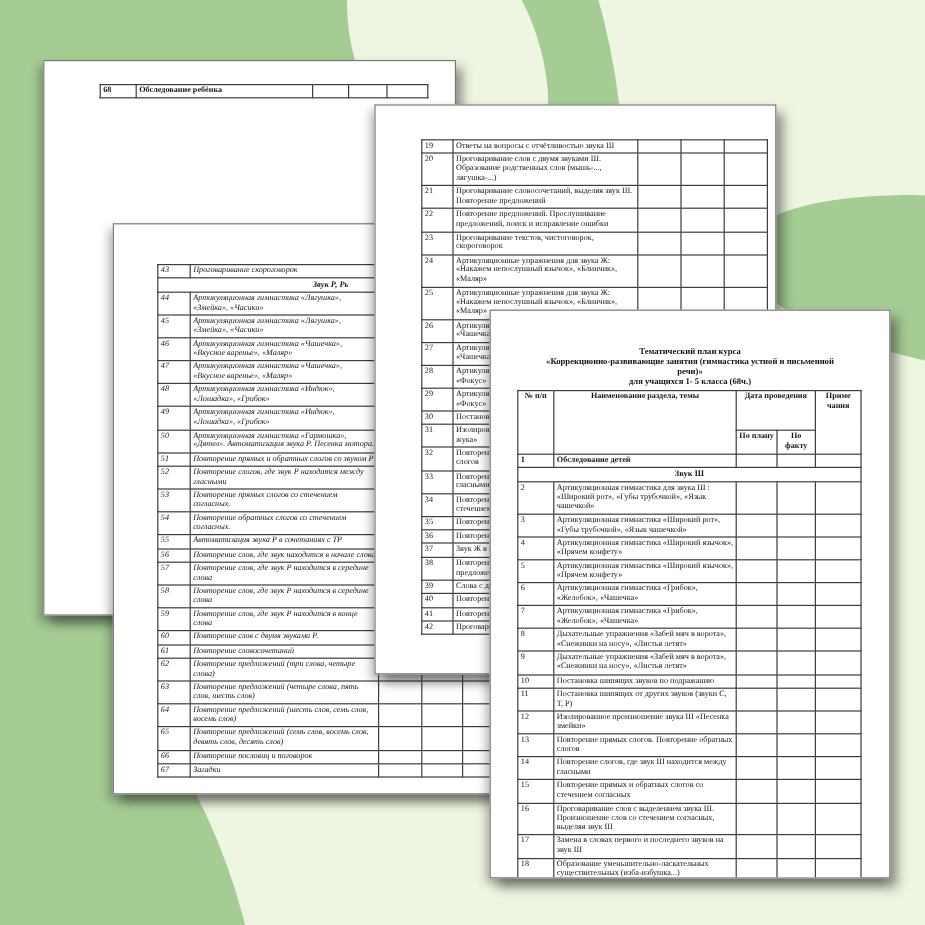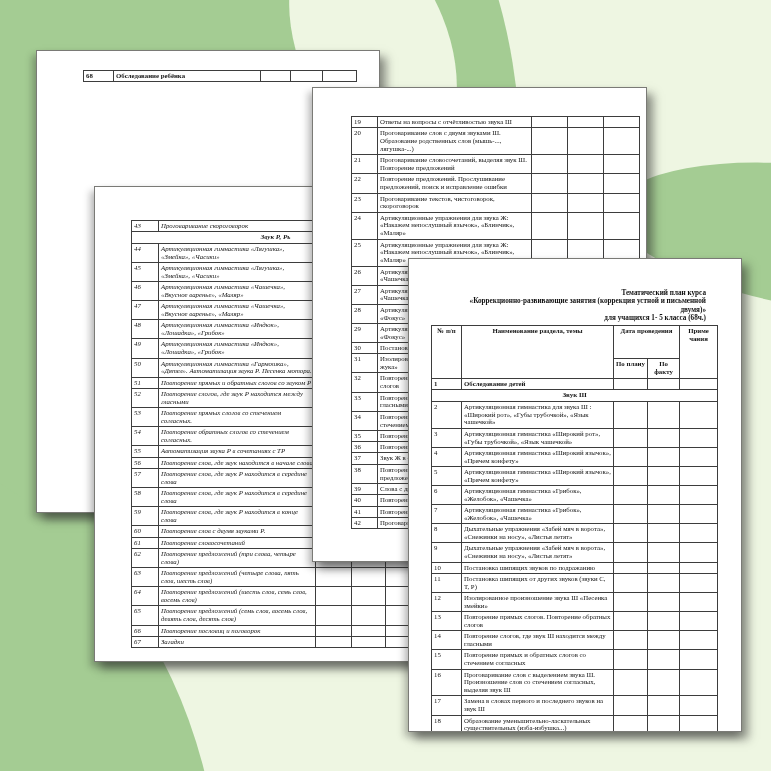--- a/index.html
+++ b/index.html
@@ -37,21 +37,21 @@
   table.sched th{font-weight:bold;text-align:center;}
   #page4 thead tr.h1 th{height:30px;}
   #page4 thead tr.h2 th{height:16px;vertical-align:top;}
   #p1t{margin:19px 0 0 46px;width:273px;}
   #p2t{margin:33px 0 0 36px;width:288px;font-style:italic;}
   #p3t{margin:28px 0 0 38px;width:288px;}
   #p4t{margin:2px 0 0 22px;width:286px;}
   #p1t td{font-weight:bold;}
 
   .doc-title{
-    width:262px;margin:30px auto 0;text-align:right;font-weight:bold;
+    width:262px;margin:30px auto 0;text-align:center;font-weight:bold;
     font-size:7.2px;line-height:1.18;color:#111;
   }
 </style>
 </head>
 <body>
 
 <div id="stage">
 
   <div class="blob blob-green" id="blob-top-left"></div>
   <div class="blob blob-light" id="leaf-top"></div>
@@ -449,21 +449,21 @@
             <td class="blank"></td>
             <td class="blank"></td>
           </tr>
         </tbody>
     </table>
   </div>
 
   <div class="page" id="page4">
     <div class="doc-title">
       <div>Тематический план курса</div>
-      <div>«Коррекционно-развивающие занятия (коррекция устной и письменной двумя)»</div>
+      <div>«Коррекционно-развивающие занятия (гимнастика устной и письменной речи)»</div>
       <div>для учащихся 1- 5 класса (68ч.)</div>
     </div>
     <table class="sched" id="p4t">
       <colgroup>
           <col style="width:30px">
           <col style="width:152px">
           <col style="width:34px">
           <col style="width:32px">
           <col style="width:38px">
         </colgroup>

